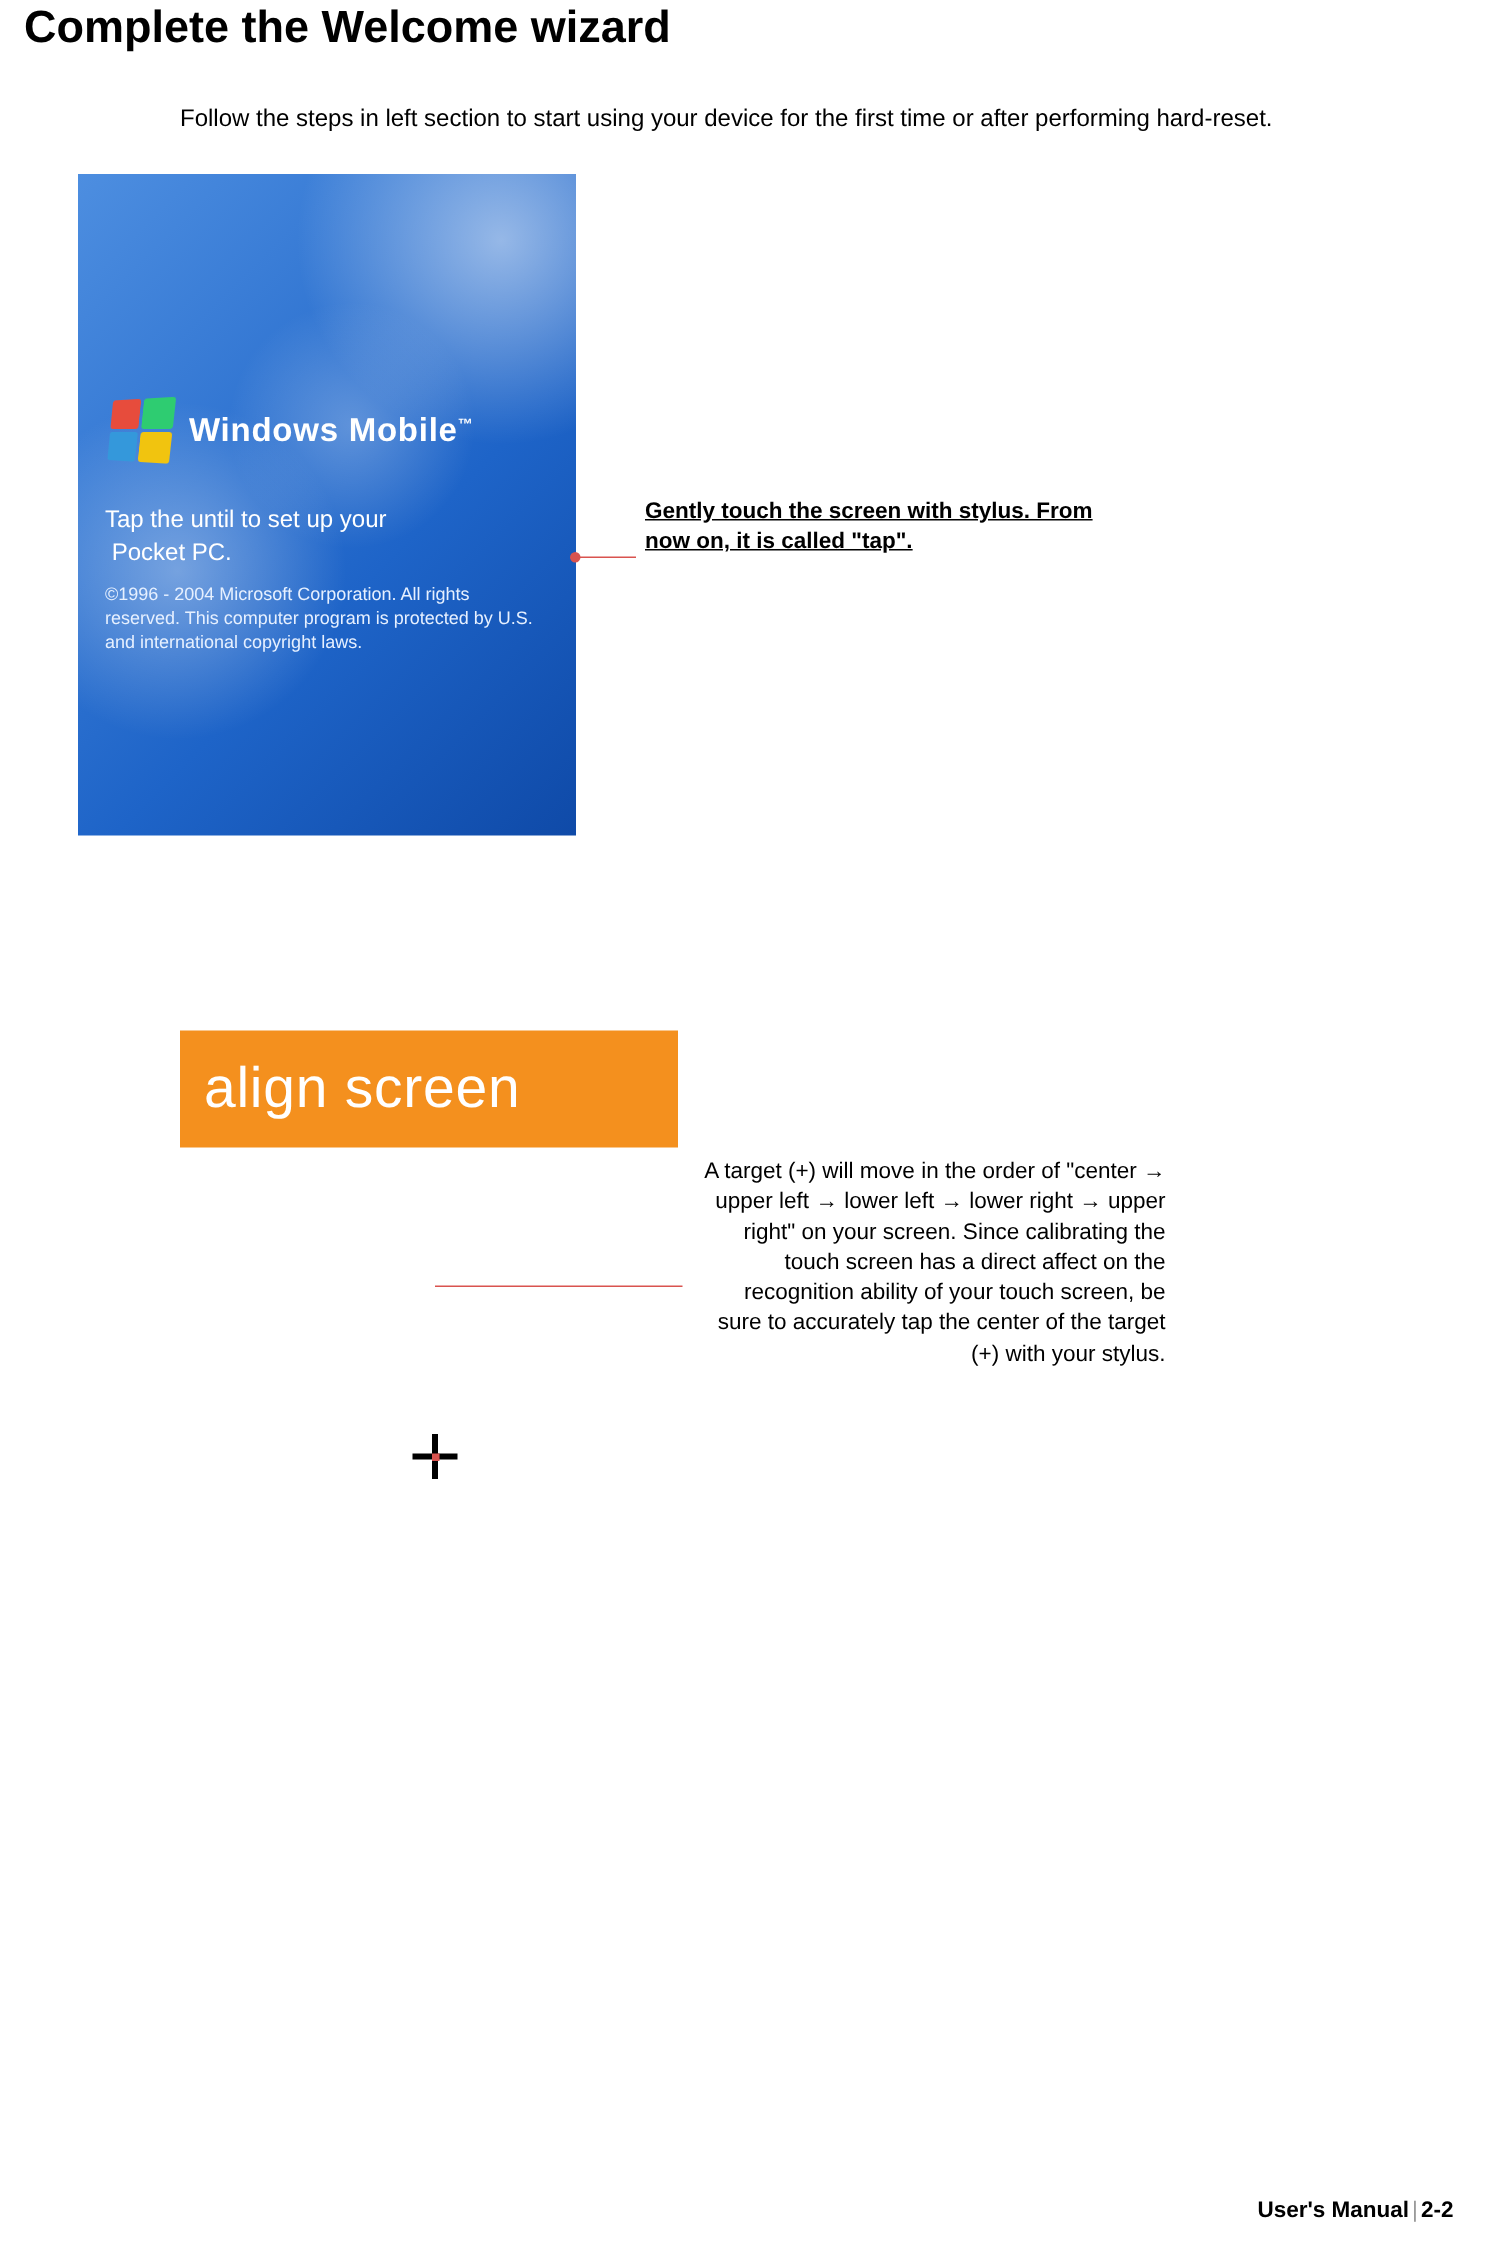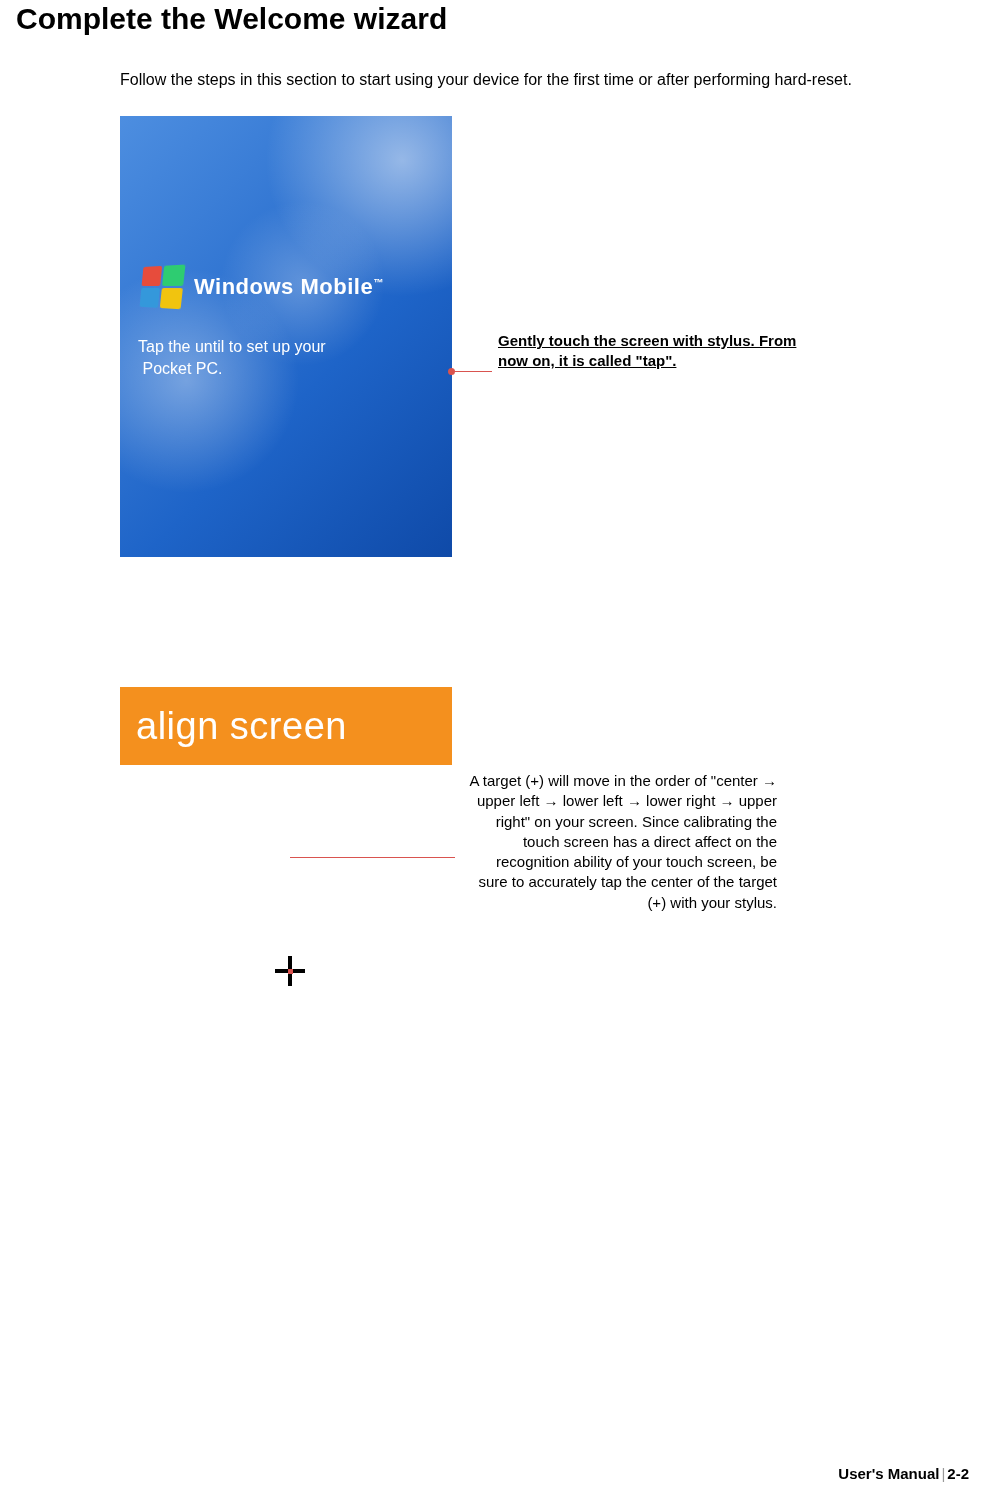--- a/index.html
+++ b/index.html
@@ -22,21 +22,21 @@
   }
   .intro-text {
     font-size: 16px;
     line-height: 2.0;
     margin: 28px 20px 0 120px;
   }
   .figure-row {
     display: flex;
     align-items: flex-start;
     margin-top: 20px;
-    margin-left: 120px;
+    margin-left: 52px;
   }
   .screenshot1 {
     width: 332px;
     height: 441px;
     background: linear-gradient(135deg, #4d8ee0 0%, #1e64c8 60%, #0f4aa8 100%);
     position: relative;
     overflow: hidden;
     flex-shrink: 0;
   }
   .flares {
@@ -175,40 +175,41 @@
     font-size: 15px;
   }
   .footer strong { font-weight: 700; }
   .footer .sep { color:#999; margin: 0 2px;}
 </style>
 </head>
 <body>
 
 <div class="page-title">Complete the Welcome wizard</div>
 
-<div class="intro-text">Follow the steps in this section to start using your device for the first time or after performing hard-reset.</div>
+<div class="intro-text">Follow the steps in left section to start using your device for the first time or after performing hard-reset.</div>
 
 <div class="figure-row">
   <div class="screenshot1">
     <div class="flares"></div>
     <div class="logo-row">
       <div class="winlogo">
         <span class="wl-r"></span>
           <span class="wl-g"></span>
           <span class="wl-b"></span>
           <span class="wl-y"></span>
       </div>
       <div class="wm-text">
         <span>Windows Mobile</span><sup>™</sup>
       </div>
     </div>
     <div class="tap-text">
       <span>Tap the until to set up your</span><br>
       &nbsp;<span>Pocket PC.</span>
     </div>
+    <div class="copyright">©1996 - 2004 Microsoft Corporation. All rights reserved.  This computer program is protected by U.S. and international copyright laws.</div>
   </div>
   <div class="callout1">
     <div class="line">
         <div class="dot"></div>
       </div>
     <div class="callout-text">Gently touch the screen with stylus. From now on, it is called "tap".</div>
   </div>
 </div>
 
 <div class="figure-row2">

